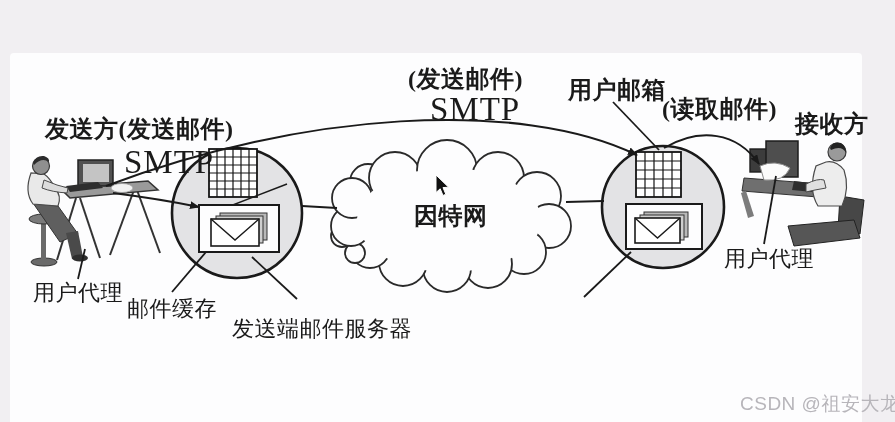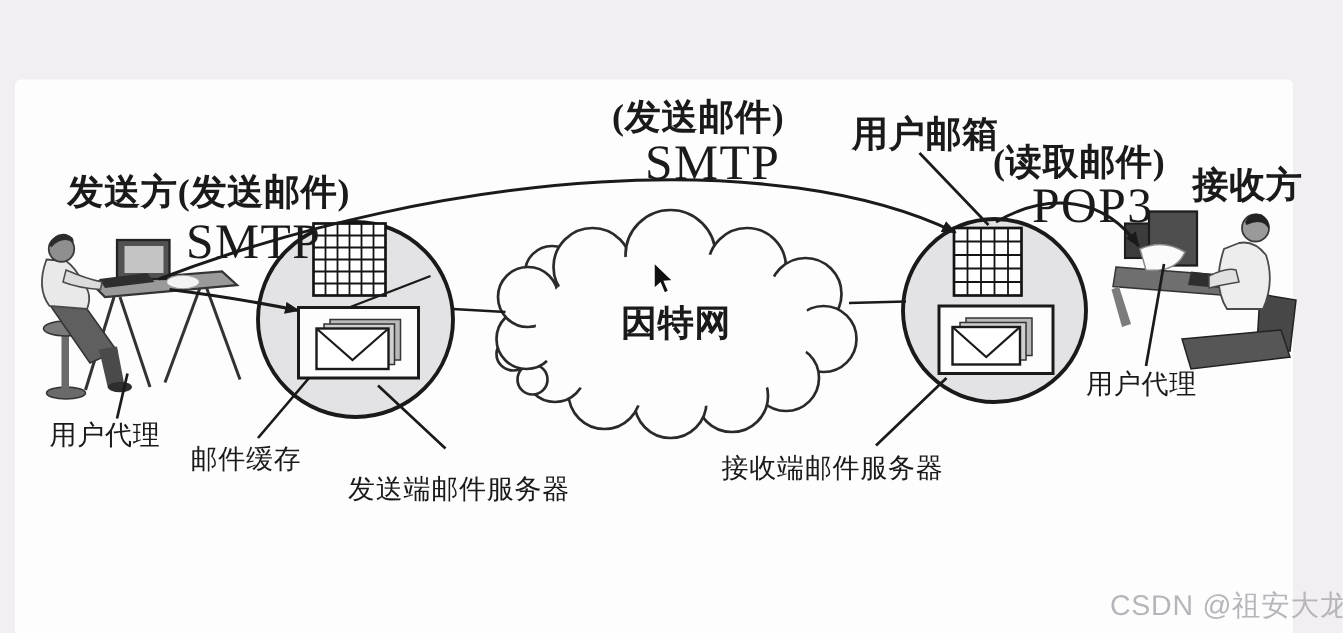--- a/index.html
+++ b/index.html
@@ -13,21 +13,21 @@
     position:absolute;left:10px;top:53px;width:852px;height:369px;
     background:#fdfdfe;border-radius:4px 4px 0 0;
   }
   .layer{position:absolute;left:0;top:0;}
   .lbl{
     position:absolute;white-space:nowrap;color:#1a1a1a;
     font-family:"Liberation Serif","DejaVu Serif",serif;
     line-height:1.15;letter-spacing:0.5px;
   }
   .cjk22{font-size:24px;font-weight:bold;}
-  .cjk23{font-size:18px;}
+  .cjk23{font-size:22px;}
   .proto{font-size:33px;letter-spacing:1px;}
   .watermark{
     position:absolute;left:740px;top:391px;white-space:nowrap;
     font-family:"Liberation Sans","DejaVu Sans",sans-serif;
     font-size:19px;color:#b7b5ba;letter-spacing:0.5px;
   }
 </style>
 </head>
 <body>
 
@@ -182,26 +182,24 @@
   </svg>
 
   <div class="lbl cjk22" style="left:45px;top:116px;">发送方(发送邮件)</div>
   <div class="lbl proto" style="left:124px;top:144px;">SMTP</div>
 
   <div class="lbl cjk22" style="left:408px;top:66px;">(发送邮件)</div>
   <div class="lbl proto" style="left:430px;top:91px;">SMTP</div>
 
   <div class="lbl cjk22" style="left:568px;top:77px;">用户邮箱</div>
   <div class="lbl cjk22" style="left:662px;top:96px;">(读取邮件)</div>
-  <div class="lbl proto" style="left:688px;top:120px;">POP3</div>
   <div class="lbl cjk22" style="left:795px;top:111px;">接收方</div>
 
   <div class="lbl cjk22" style="left:414px;top:203px;">因特网</div>
 
   <div class="lbl cjk23" style="left:33px;top:280px;">用户代理</div>
   <div class="lbl cjk23" style="left:127px;top:296px;">邮件缓存</div>
   <div class="lbl cjk23" style="left:232px;top:302px;margin-top:14px;">发送端邮件服务器</div>
-  <div class="lbl cjk23" style="left:481px;top:302px;">接收端邮件服务器</div>
   <div class="lbl cjk23" style="left:724px;top:246px;">用户代理</div>
 
   <div class="watermark">CSDN @祖安大龙</div>
 
 </div>
 
 </body></html>

